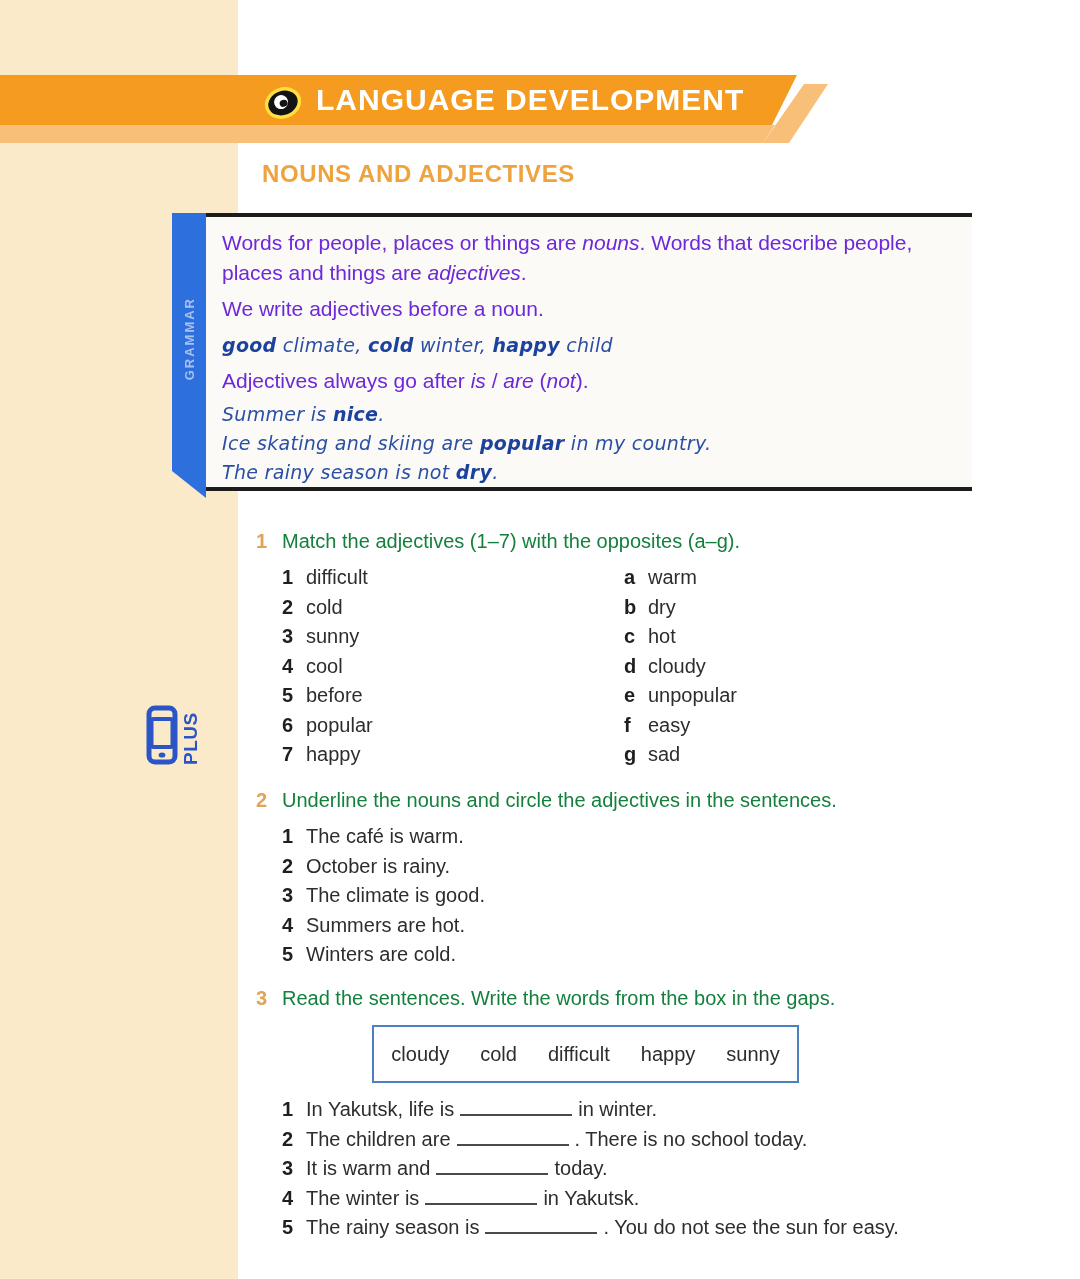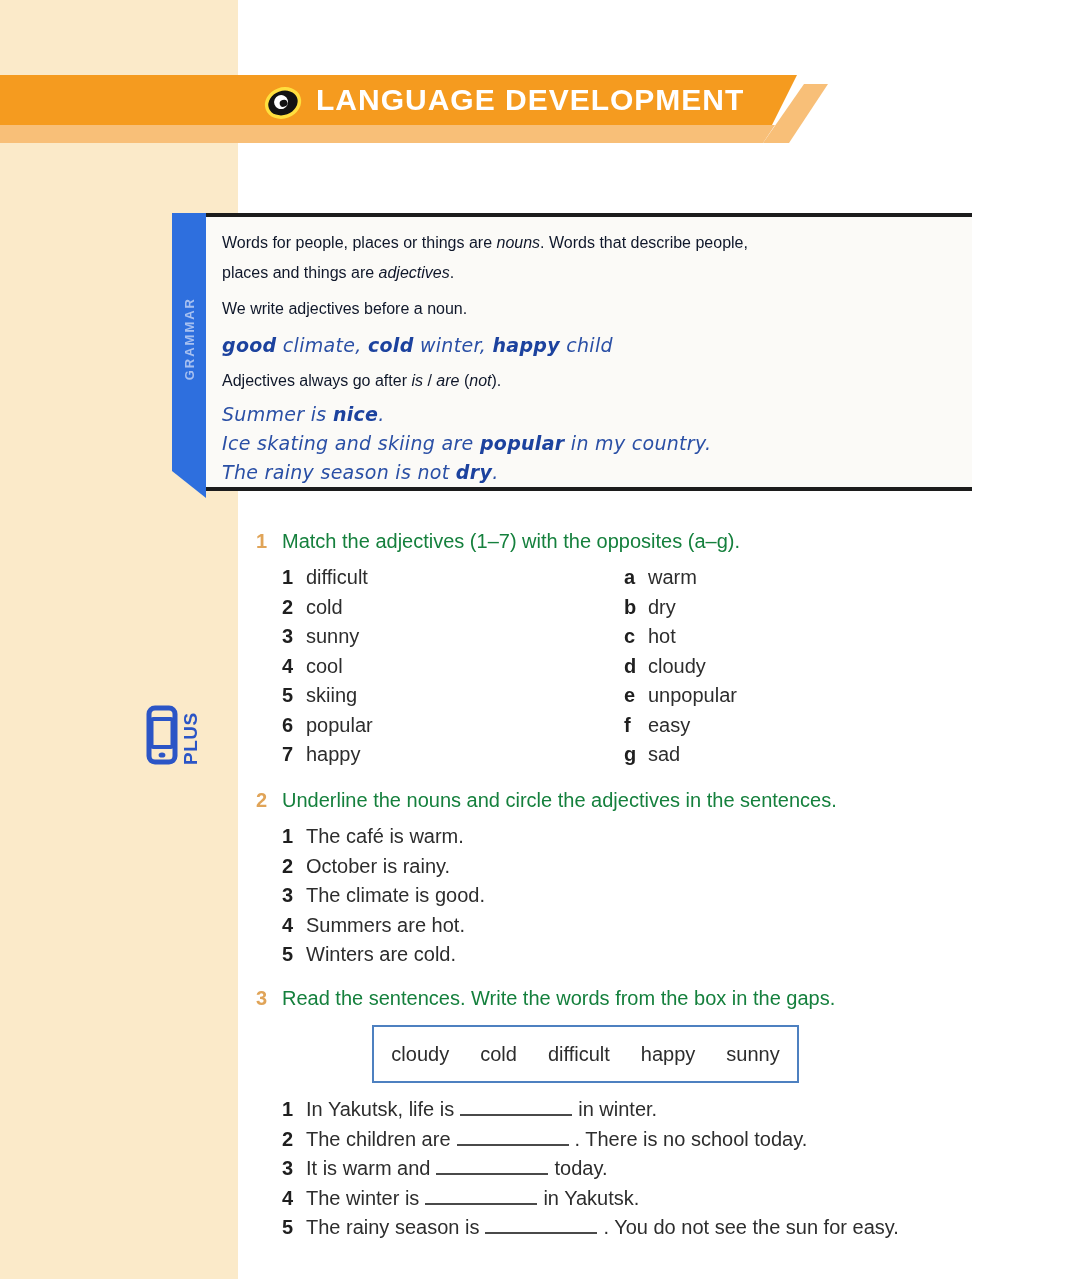--- a/index.html
+++ b/index.html
@@ -31,21 +31,21 @@
     writing-mode:vertical-rl; transform:rotate(180deg); margin-bottom:34px;
     font-size:13px; font-weight:600; letter-spacing:2px; color:#a7c0f0;
   }
   .grammar-box {
     position:absolute; left:206px; top:213px; width:766px; height:278px;
     border-top:4px solid #1c1c1c; border-bottom:4px solid #1c1c1c;
     background:#fbfaf7; padding:11px 18px 0 16px;
   }
   .g-para + .g-para { margin-top:6px; }
   .g-para:last-child { margin-top:4px; }
-  .g-line-print { font-size:16px; line-height:30px; color:#0f172a; }
+  .g-line-print { font-size:21px; line-height:30px; color:#6d28d9; }
   .g-line-hand  {
     font-family:"DejaVu Sans", sans-serif; font-style:italic;
     font-size:19px; line-height:29px; color:#2a4fa5; letter-spacing:.3px;
   }
   .g-line-hand b { color:#1c429e; }
   .g-para.hand1 .g-line-hand { line-height:30px; }
 
   
   .exercise { position:absolute; left:256px; width:740px; }
   .ex-header { display:flex; }
@@ -96,20 +96,21 @@
     <polygon points="0,5 797,5 772,55 0,55" fill="#f59b1f"></polygon>
     <g transform="translate(283,33) rotate(-20)">
       <ellipse rx="18.5" ry="15.5" fill="#ffdf3e"></ellipse>
       <ellipse rx="15" ry="12" fill="#131313"></ellipse>
       <circle cx="-1.5" cy="-1.5" r="7" fill="#ffffff"></circle>
       <ellipse cx="0.5" cy="0.5" rx="4" ry="3.4" fill="#131313"></ellipse>
     </g>
   </svg>
   <div class="banner-title">LANGUAGE DEVELOPMENT</div>
 
+  <div class="section-heading">NOUNS AND ADJECTIVES</div>
 
   <div class="grammar-tab">
     <span>GRAMMAR</span>
   </div>
   <div class="grammar-box">
     <div id="grammar-lines">
         <div class="g-para print">
           <div class="g-line-print"><span>Words for people, places or things are </span><i>nouns</i><span>. Words that describe people,</span></div>
           <div class="g-line-print"><span>places and things are </span><i>adjectives</i><span>.</span></div>
         </div>
@@ -181,21 +182,21 @@
             <span class="itext">cool</span>
           </div>
           <div class="pair-right">
             <span class="inum">d</span>
             <span class="itext">cloudy</span>
           </div>
         </div>
         <div class="row">
           <div class="pair-left">
             <span class="inum">5</span>
-            <span class="itext">skiing</span>
+            <span class="itext">before</span>
           </div>
           <div class="pair-right">
             <span class="inum">e</span>
             <span class="itext">unpopular</span>
           </div>
         </div>
         <div class="row">
           <div class="pair-left">
             <span class="inum">6</span>
             <span class="itext">popular</span>

